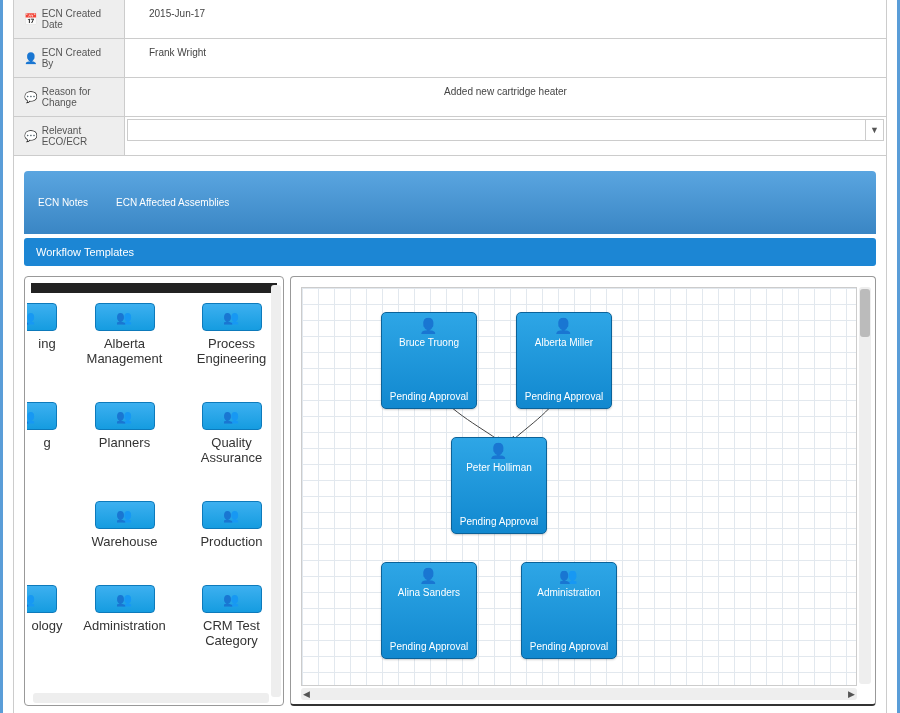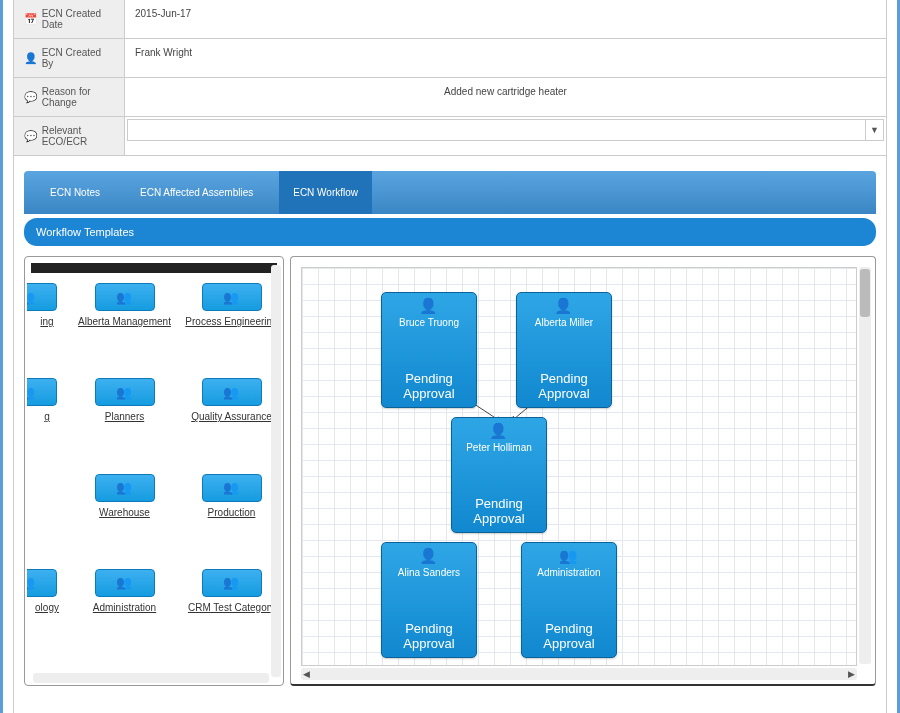--- a/index.html
+++ b/index.html
@@ -4,42 +4,42 @@
 <style>
 * { box-sizing: border-box; margin: 0; padding: 0; }
 body { font-family: Arial, sans-serif; font-size: 11px; background: #fff; width: 900px; }
 .outer-border { border-left: 3px solid #5a9dd8; border-right: 3px solid #5a9dd8; padding: 0 10px; min-height: 713px; }
 .content-wrap { background: #fff; border: 1px solid #ccc; border-top: none; padding-bottom: 20px; }
 
 
 .form-section { background: #eee; }
 .form-row { display: flex; border-bottom: 1px solid #ccc; }
 .form-label { width: 110px; background: #eee; padding: 8px 10px; font-size: 10px; color: #555; display: flex; align-items: center; gap: 4px; }
-.form-value { flex: 1; background: #fff; padding: 8px 10px; font-size: 10px; color: #444; border-left: 1px solid #ccc; }
+.form-value { flex: 1; background: #fff; padding: 8px 24px; font-size: 10px; color: #444; border-left: 1px solid #ccc; }
 .form-value.textarea { min-height: 35px; text-align: center; }
 .form-value.select { padding: 2px; }
 .select-box { width: 100%; height: 22px; border: 1px solid #ccc; background: #fff; position: relative; }
 .select-arrow { position: absolute; right: 0; top: 0; width: 18px; height: 20px; border-left: 1px solid #ccc; display: flex; align-items: center; justify-content: center; color: #555; font-size: 9px; }
 
 
 .tabs { background: linear-gradient(#5aa5e0, #3a86c4); border-radius: 4px 4px 0 0; display: flex; margin: 15px 10px 0 10px; }
-.tab { padding: 16px 14px; color: #fff; font-size: 10px; cursor: pointer; margin-left: 12px; }
+.tab { padding: 26px 14px; color: #fff; font-size: 10px; cursor: pointer; }
 .tab.active { background: #2073b8; }
 
 
-.panel-hdr { background: #1c86d4; color: #fff; padding: 8px 12px; font-size: 11px; margin: 4px 10px; border-radius: 13px; }
+.panel-hdr { background: #1c86d4; color: #fff; padding: 8px 12px; font-size: 11px; margin: 4px 10px; border-radius: 3px; }
 
 
 .workflow-area { display: flex; margin: 10px 10px; gap: 6px; height: 430px; }
 .palette { width: 260px; border: 1px solid #999; border-radius: 4px; background: #fff; position: relative; overflow: hidden; }
 .palette-top { height: 10px; background: #222; margin: 6px 6px 0 6px; }
 .palette-grid { padding: 10px 2px; display: grid; grid-template-columns: 40px 1fr 1fr; gap: 6px 8px; overflow: auto; height: 395px; }
 .palette-item { text-align: center; }
 .palette-box { background: linear-gradient(#3db0f0, #159ce0); border: 1px solid #0d7abb; border-radius: 4px; width: 60px; height: 28px; margin: 0 auto 5px auto; display: flex; align-items: center; justify-content: center; color: #013a5c; }
-.palette-label { font-size: 10px; color: #333; text-decoration: underline; }
+.palette-label { font-size: 13px; color: #333; }
 .palette-item.partial { overflow: hidden; }
 .palette-item.partial .palette-box { margin-left: -30px; }
 .scroll-track-v { position: absolute; right: 2px; top: 8px; bottom: 8px; width: 10px; background: #eee; border-radius: 3px; }
 .scroll-track-h { position: absolute; left: 8px; right: 14px; bottom: 2px; height: 10px; background: #eee; border-radius: 3px; }
 
 
 .diagram { flex: 1; border: 1px solid #999; border-bottom: 2px solid #333; border-radius: 4px; background: #fff; position: relative; overflow: hidden; }
 .grid-bg {
   position: absolute; inset: 10px 18px 18px 10px;
   background-image:
@@ -49,21 +49,21 @@
   border: 1px solid #ccc;
 }
 .diag-scroll-v { position: absolute; right: 4px; top: 10px; bottom: 20px; width: 12px; background: #eee; border-radius: 3px; }
 .diag-scroll-v::after { content: ''; position: absolute; left: 1px; top: 2px; width: 10px; height: 48px; background: #bbb; border-radius: 3px; }
 .diag-scroll-h { position: absolute; left: 10px; right: 18px; bottom: 4px; height: 12px; background: #eee; border-radius: 3px; display: flex; justify-content: space-between; align-items: center; padding: 0 2px; }
 .diag-scroll-h .arr { font-size: 9px; color: #555; }
 
 .node { position: absolute; width: 96px; background: linear-gradient(#2ea6e6, #1188cf); border: 1px solid #0b6299; border-radius: 5px; padding: 4px 2px 6px 2px; text-align: center; color: #fff; font-size: 10px; box-shadow: 0 1px 2px rgba(0,0,0,0.2); }
 .node .icon { font-size: 15px; color: #052c44; margin-bottom: 2px; }
 .node .name { font-weight: normal; margin-bottom: 6px; font-size: 10px; }
-.node .status { font-size: 13px; margin-top: 43px; }
+.node .status { font-size: 10px; margin-top: 43px; }
 svg.connectors { position: absolute; inset: 10px 18px 18px 10px; pointer-events: none; }
 
 .icon-glyph { font-size: 11px; color: #666; }
 .icon-users { font-size: 13px; }
 </style>
 </head>
 <body>
 
 <div class="outer-border">
   <div class="content-wrap">
@@ -99,21 +99,20 @@
           <div class="select-box">
             <div class="select-arrow">▼</div>
           </div>
         </div>
       </div>
     </div>
 
     <div class="tabs">
       <div class="tab">ECN Notes</div>
       <div class="tab">ECN Affected Assemblies</div>
-      <div class="tab active">ECN Workflow</div>
     </div>
 
     <div class="panel-hdr">Workflow Templates</div>
 
     <div class="workflow-area">
 
       <div class="palette">
         <div class="palette-top"></div>
         <div class="palette-grid">
 

